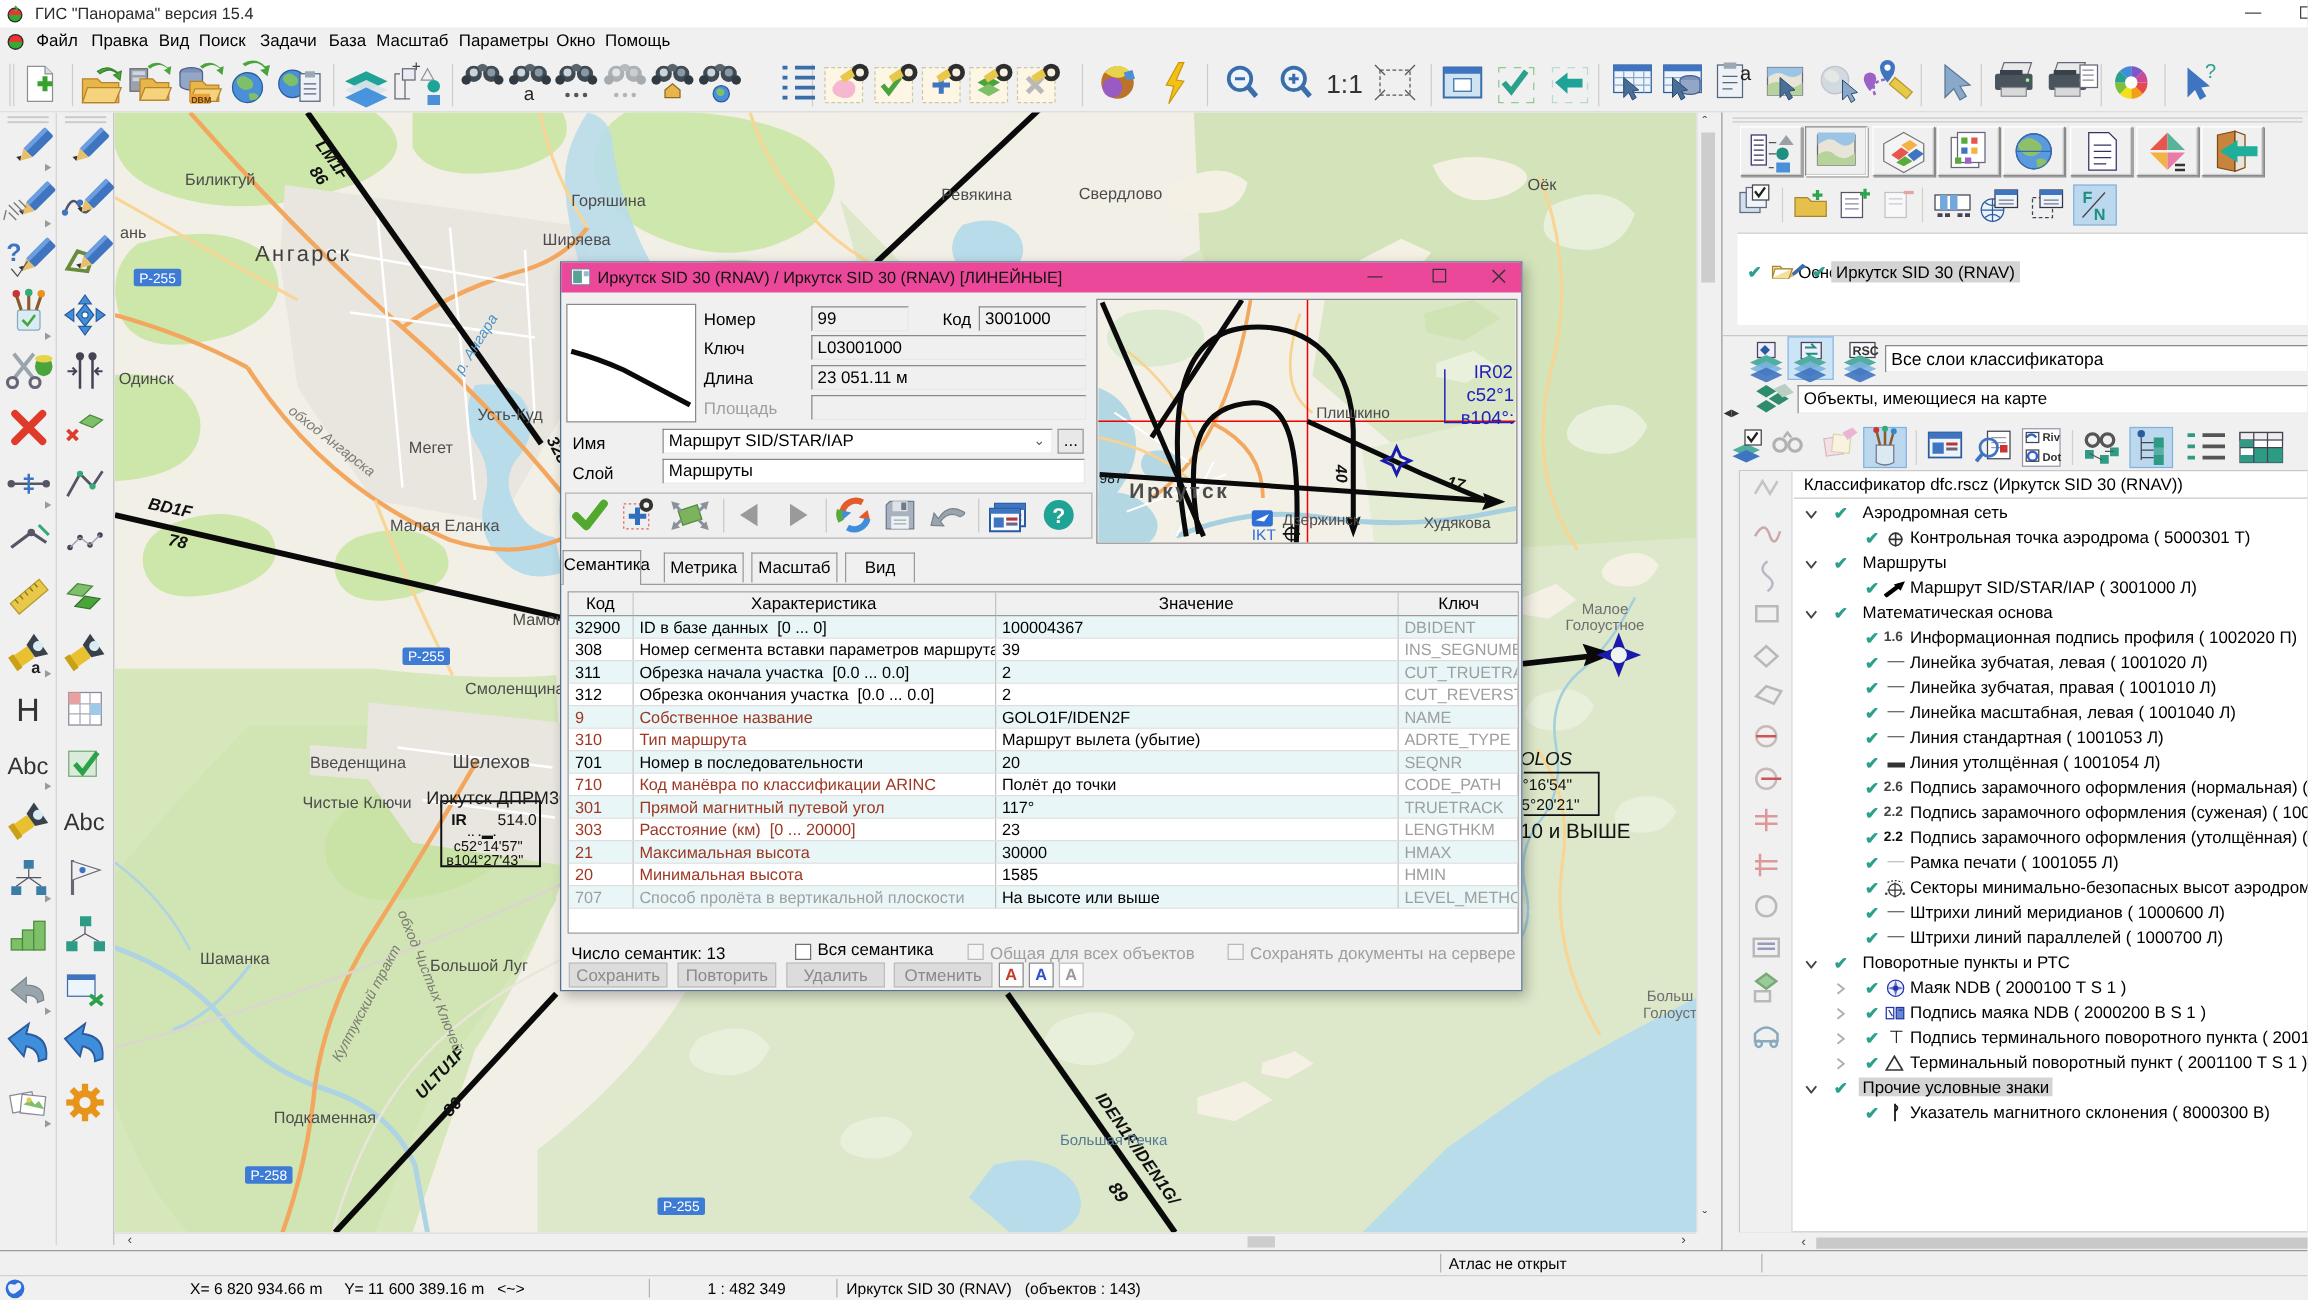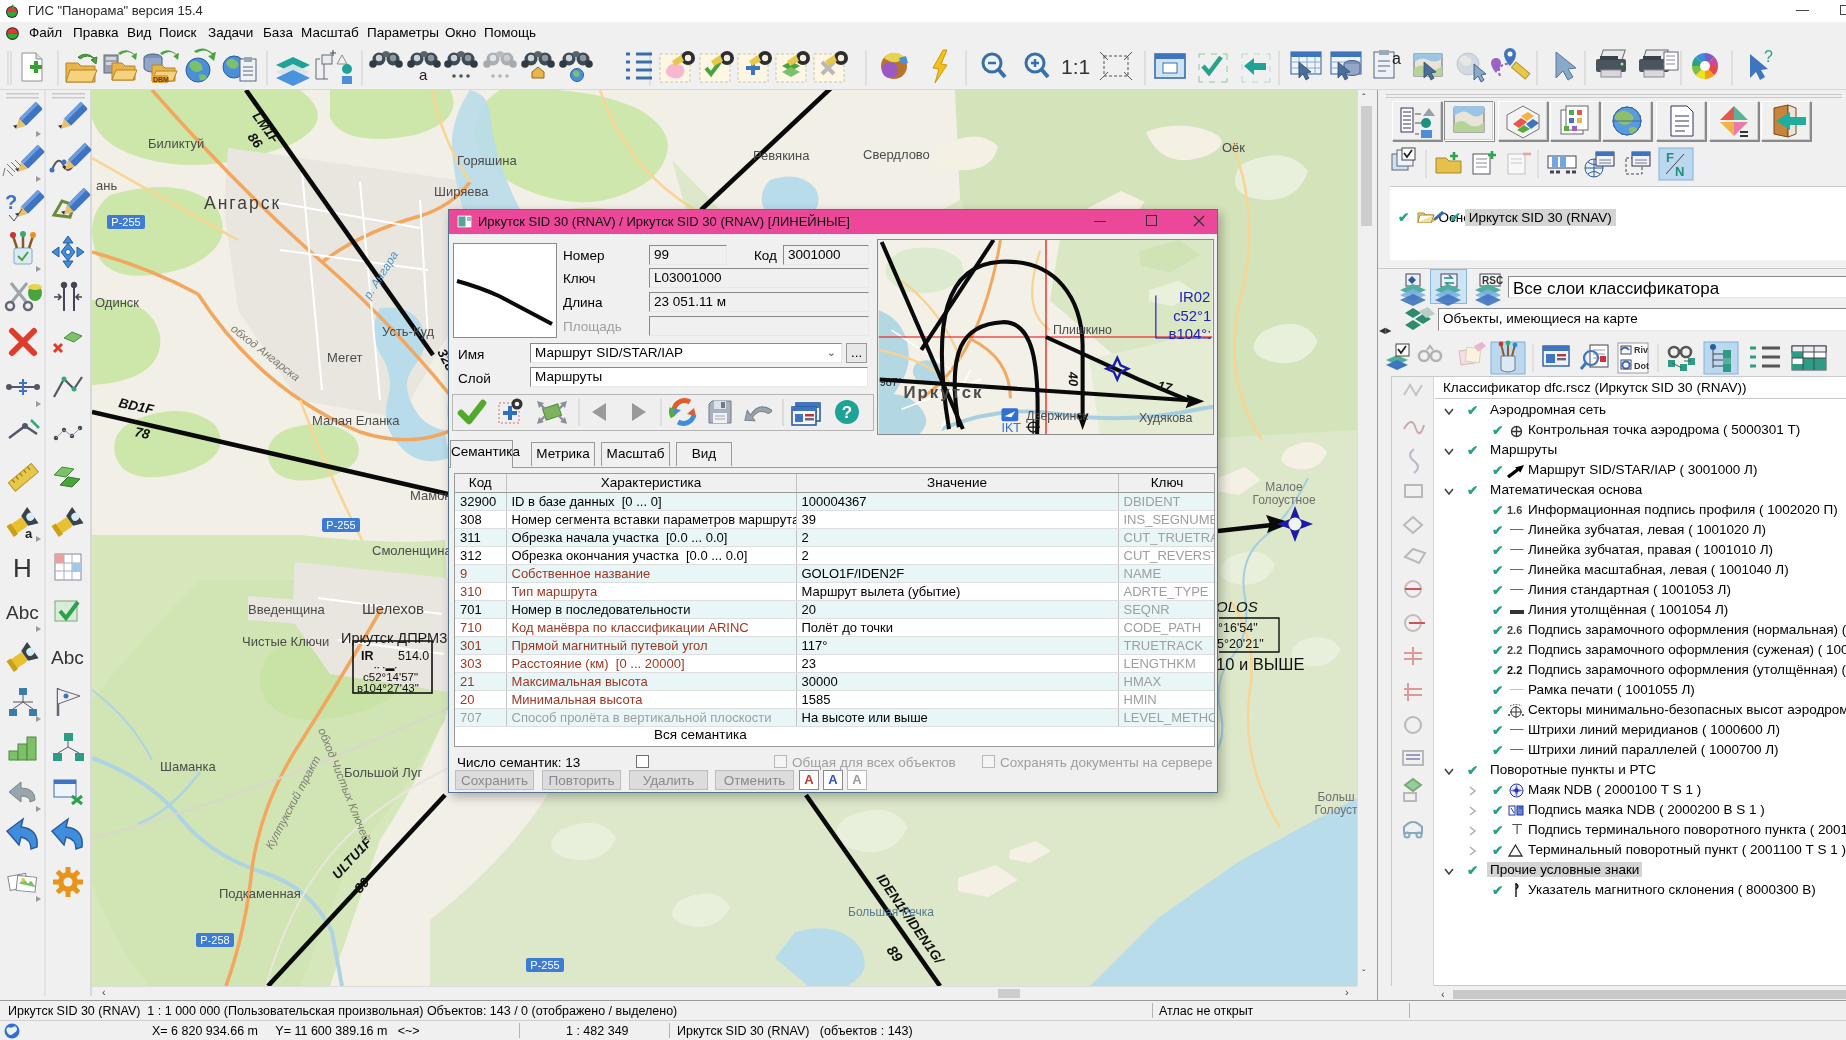--- a/index.html
+++ b/index.html
@@ -934,21 +934,21 @@
         <path d="M2 23 l13 -6 13 6 -13 6z" fill="#7cb3e0" opacity="0.9"></path>
         <path d="M2 28 l13 -6 13 6 -13 6z" fill="#3f74c0" opacity="0.9"></path>
       </svg>
   <svg style="position:absolute;left:95px;top:3px" width="34" height="34" viewBox="0 0 34 34">
         <rect x="7" y="2" width="20" height="12" fill="#f8f8f8" stroke="#445"></rect>
         <text x="9" y="12" font-size="10" font-weight="bold" fill="#333">RSC</text>
         <path d="M2 18 l13 -6 13 6 -13 6z" fill="#4fae9d"></path>
         <path d="M2 23 l13 -6 13 6 -13 6z" fill="#7cb3e0" opacity="0.9"></path>
         <path d="M2 28 l13 -6 13 6 -13 6z" fill="#3f74c0" opacity="0.9"></path>
       </svg>
-  <div class="fld fldw" style="left:130px;top:7px;width:339px;height:22px;font-size:17px;padding-top:2px">Все слои классификатора</div>
+  <div class="fld fldw" style="left:130px;top:7px;width:339px;height:22px;font-size:14px;padding-top:2px">Все слои классификатора</div>
  </div>
 
  <div style="position:absolute;left:0;top:218px;width:469px;height:27px">
   <svg style="position:absolute;left:23px;top:-3px" width="36" height="30" viewBox="0 0 36 30">
         <path d="M4 8 l8 -5 8 5 -8 5z" fill="#2e8b6e"></path>
         <path d="M14 14 l8 -5 8 5 -8 5z" fill="#2e8b6e"></path>
         <path d="M4 20 l8 -5 8 5 -8 5z" fill="#2e8b6e"></path>
         <path d="M18 6 l9 -4 7 7 -9 4z" fill="#b9cfc4"></path>
       </svg>
   <div class="fld fldw" style="left:60px;top:0px;width:409px;height:23px;font-size:13.5px;padding-top:2px">Объекты, имеющиеся на карте</div>
@@ -1240,21 +1240,20 @@
   </div>
  </div>
 
  <div style="position:absolute;left:13px;top:898px;width:456px;height:13px;background:#f0f0f0">
       <span style="position:absolute;left:50px;top:0px;font-size:11px;color:#444">‹</span>
       <div style="position:absolute;left:62px;top:2px;width:394px;height:9px;background:#c9c9c9"></div>
     </div>
 </div>
 
 <div class="abs" id="statusbar1">
- <div class="abs" style="left:8px;top:3px">Иркутск SID 30 (RNAV)&nbsp; 1 : 1 000 000 (Пользовательская произвольная) Объектов: 143 / 0 (отображено / выделено)</div>
  <div class="sep1" style="left:1152px"></div>
  <div class="abs" style="left:1159px;top:3px">Атлас не открыт</div>
  <div class="sep1" style="left:1409px"></div>
 </div>
 <div class="abs" id="statusbar2">
  <svg class="abs" style="left:4px;top:2px" width="16" height="16" viewBox="0 0 16 16">
       <circle cx="8" cy="8" r="7.5" fill="#2f6fd6"></circle>
       <path d="M3 5c2-2 4 1 6-1 2-2 4 0 4 2 0 3-2 3-4 5s-5 1-6-2c-.7-2-.8-3 0-4z" fill="#eaf2ff"></path>
     </svg>
  <div class="abs" style="left:152px;top:3px">X= 6 820 934.66 m&nbsp;&nbsp;&nbsp;&nbsp;&nbsp;Y= 11 600 389.16 m&nbsp;&nbsp;&nbsp;&lt;~&gt;</div>
@@ -1453,21 +1452,21 @@
             <td class="grey">Способ пролёта в вертикальной плоскости</td>
             <td>На высоте или выше</td>
             <td class="grey">LEVEL_METHOI</td>
           </tr>
  </tbody>
       </table>
  </div>
 
  <div class="lbl" style="left:8px;top:545px">Число семантик: 13</div>
  <div style="position:absolute;left:187px;top:545px;width:13px;height:13px;background:#fff;border:1px solid #707070"></div>
- <div class="lbl" style="left:205px;top:517px">Вся семантика</div>
+ <div class="lbl" style="left:205px;top:542px">Вся семантика</div>
  <div style="position:absolute;left:325px;top:545px;width:13px;height:13px;background:#f4f4f4;border:1px solid #b9b9b9"></div>
  <div class="lbl dis" style="left:343px;top:545px">Общая для всех объектов</div>
  <div style="position:absolute;left:533px;top:545px;width:13px;height:13px;background:#f4f4f4;border:1px solid #b9b9b9"></div>
  <div class="lbl dis" style="left:551px;top:545px">Сохранять документы на сервере</div>
  <div class="btn" style="left:6px;top:560px;width:79px;height:20px;padding-top:2px">Сохранить</div>
  <div class="btn" style="left:93px;top:560px;width:79px;height:20px;padding-top:2px">Повторить</div>
  <div class="btn" style="left:180px;top:560px;width:79px;height:20px;padding-top:2px">Удалить</div>
  <div class="btn" style="left:266px;top:560px;width:79px;height:20px;padding-top:2px">Отменить</div>
  <div class="abtn" style="left:350px;top:560px;color:#c33b2a">A</div>
  <div class="abtn" style="left:374px;top:560px;color:#2b50c9">A</div>

